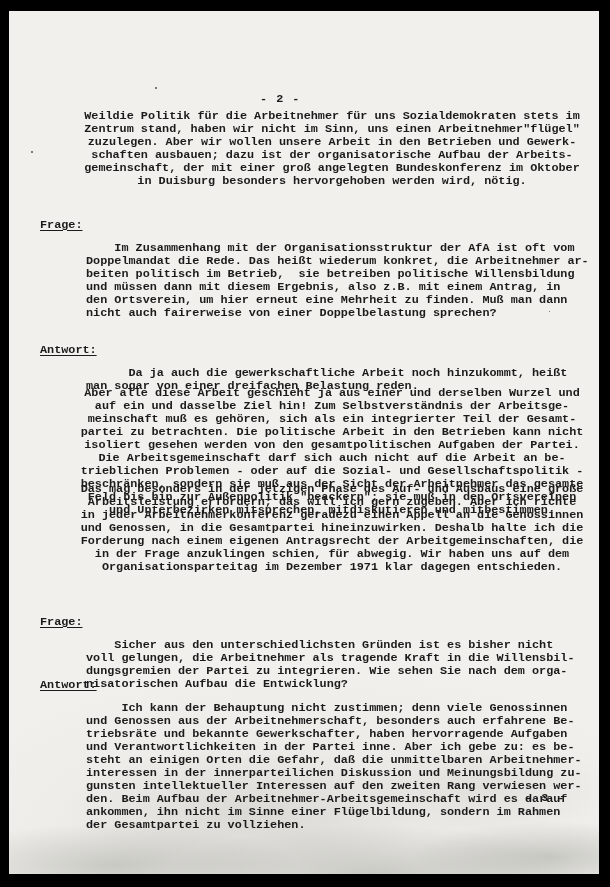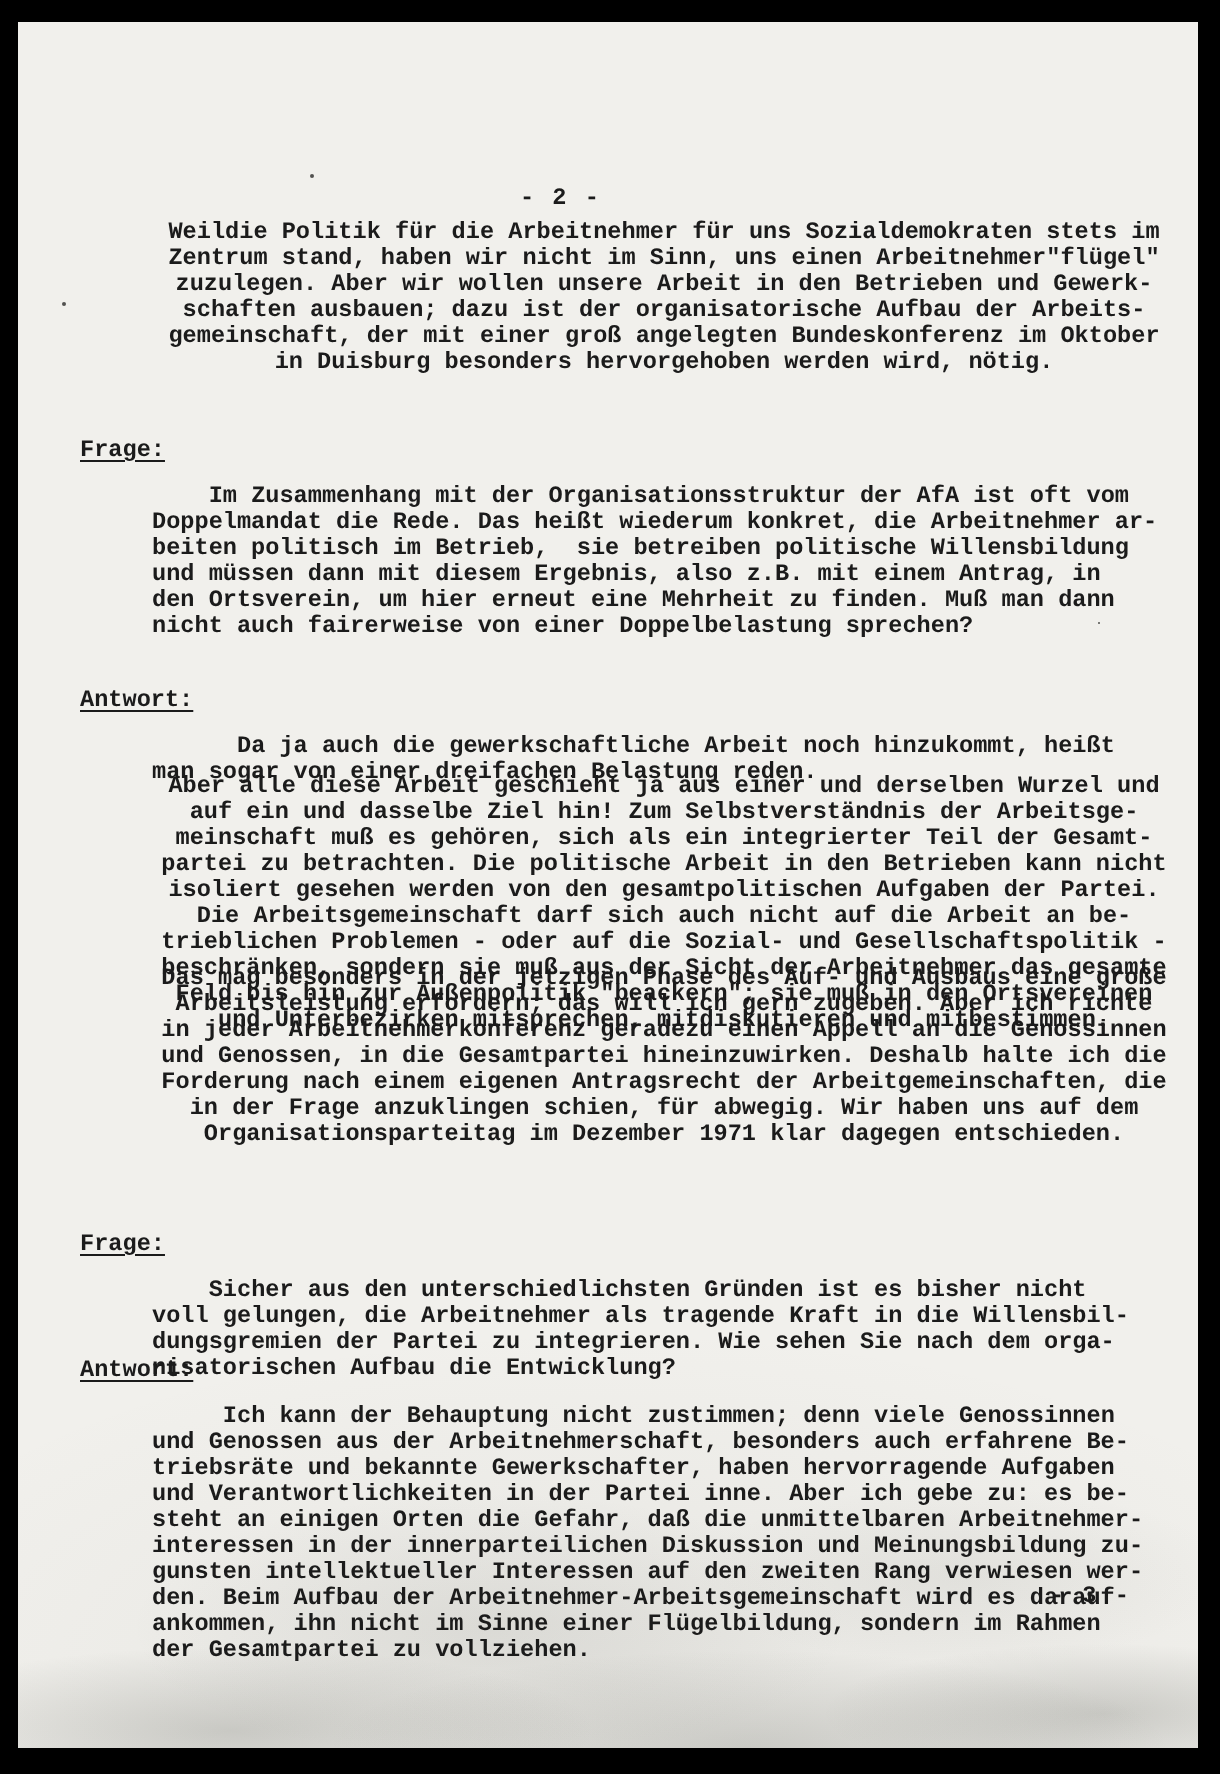--- a/index.html
+++ b/index.html
@@ -74,21 +74,21 @@
   .qa-label {
     position: absolute;
     left: 0;
     top: 16px;
     text-decoration: underline;
     text-underline-offset: 2px;
     white-space: pre;
     text-align: center;
   }
   .qa-text {
-    margin-left: 36px;
+    margin-left: 46px;
     white-space: pre-wrap;
   }
   .qa-followup {
     margin-left: 32px;
     margin-top: 13px;
     white-space: pre-wrap;
   }
 </style>
 </head>
 <body>

